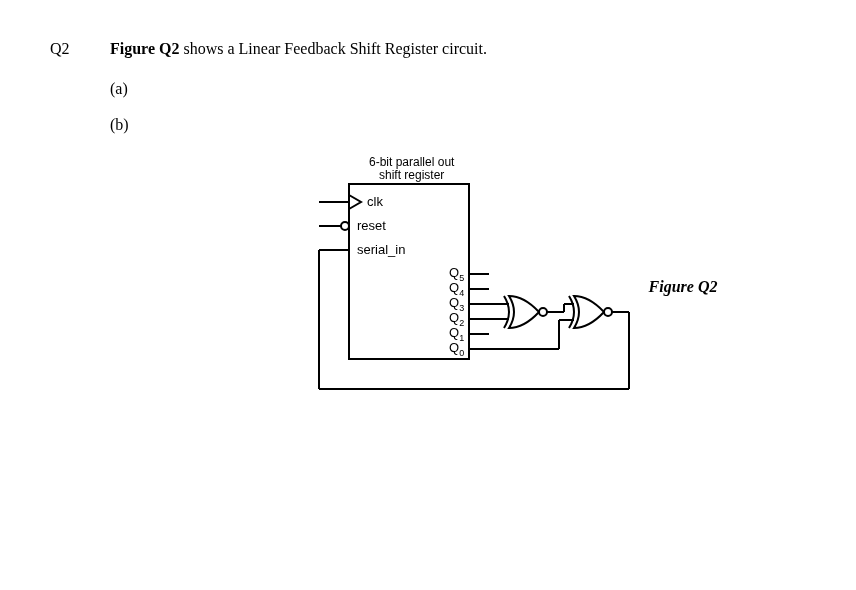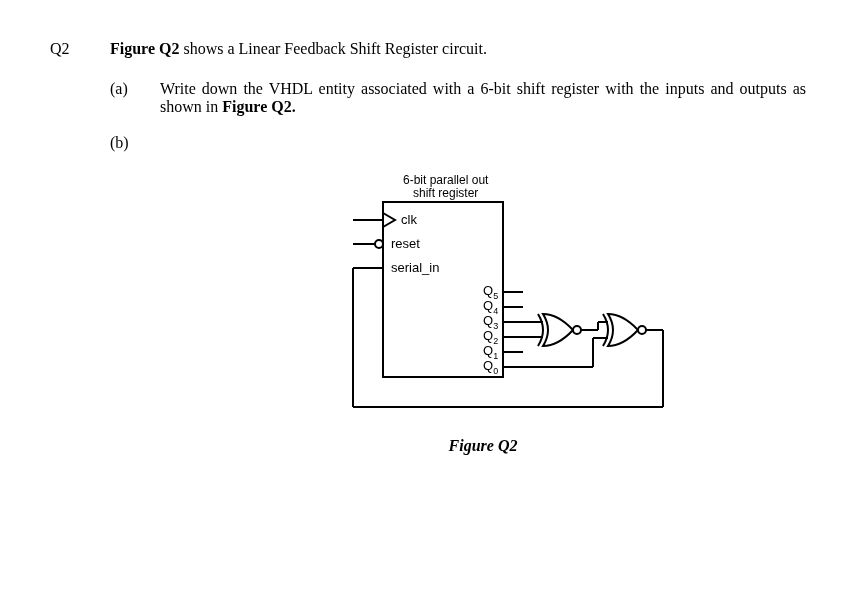--- a/index.html
+++ b/index.html
@@ -17,22 +17,23 @@
     .q-label { min-width: 60px; }
     .part-label { min-width: 50px; text-align: left; padding-left: 0; }
     .content { flex: 1; }
     .intro-row { margin-bottom: 22px; }
     .part-row { margin-bottom: 18px; }
     .bold { font-weight: bold; }
     .justify { text-align: justify; }
     .figure-wrap {
       margin-top: 20px;
       display: flex;
-      flex-direction: column;
+      flex-direction: row;
       align-items: center;
+      justify-content: center;
     }
     .figure-caption {
       font-style: italic;
       font-weight: bold;
       margin-top: 15px;
       font-size: 16px;
     }
     svg { display: block; }
     .indent-block { margin-left: 110px; }
   </style>
@@ -42,23 +43,20 @@
 <div class="row intro-row">
   <div class="q-label">Q2</div>
   <div class="content">
     <span class="bold">Figure Q2</span><span> shows a Linear Feedback Shift Register circuit.</span>
   </div>
 </div>
 
 <div class="row part-row">
   <div class="q-label"></div>
   <div class="part-label">(a)</div>
-  <div class="content justify">
-    <span>Write down the VHDL entity associated with a 6-bit shift register with the inputs and outputs as shown in </span><span class="bold">Figure Q2.</span><span></span>
-  </div>
 </div>
 
 <div class="row part-row">
   <div class="q-label"></div>
   <div class="part-label">(b)</div>
 </div>
 
 <div class="figure-wrap indent-block">
   <svg width="400" height="250">
 

